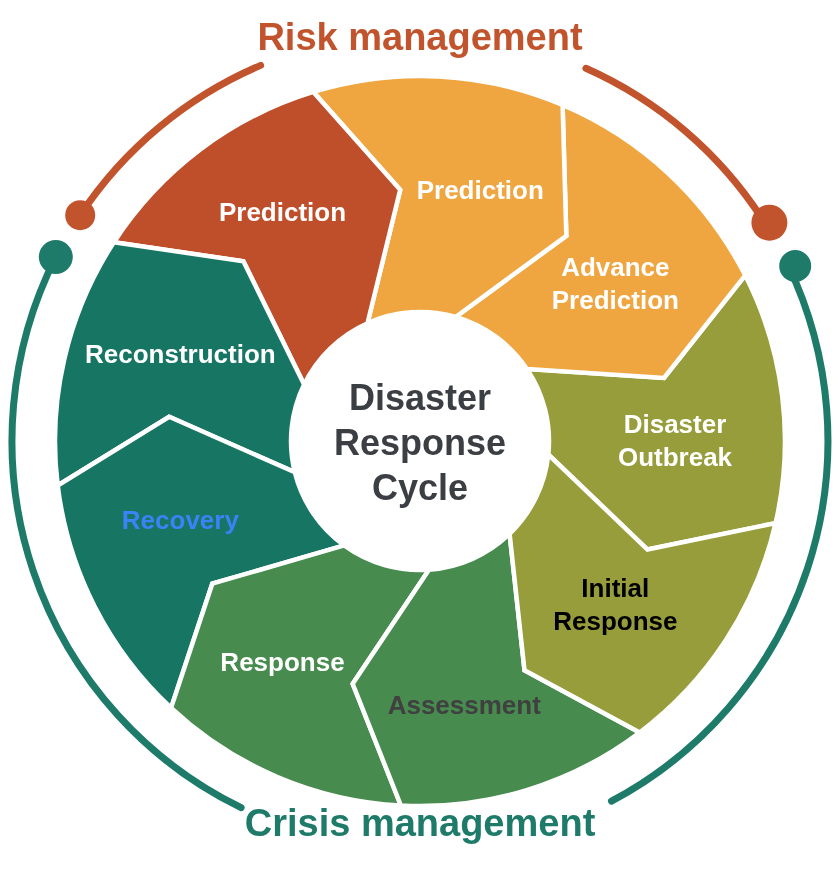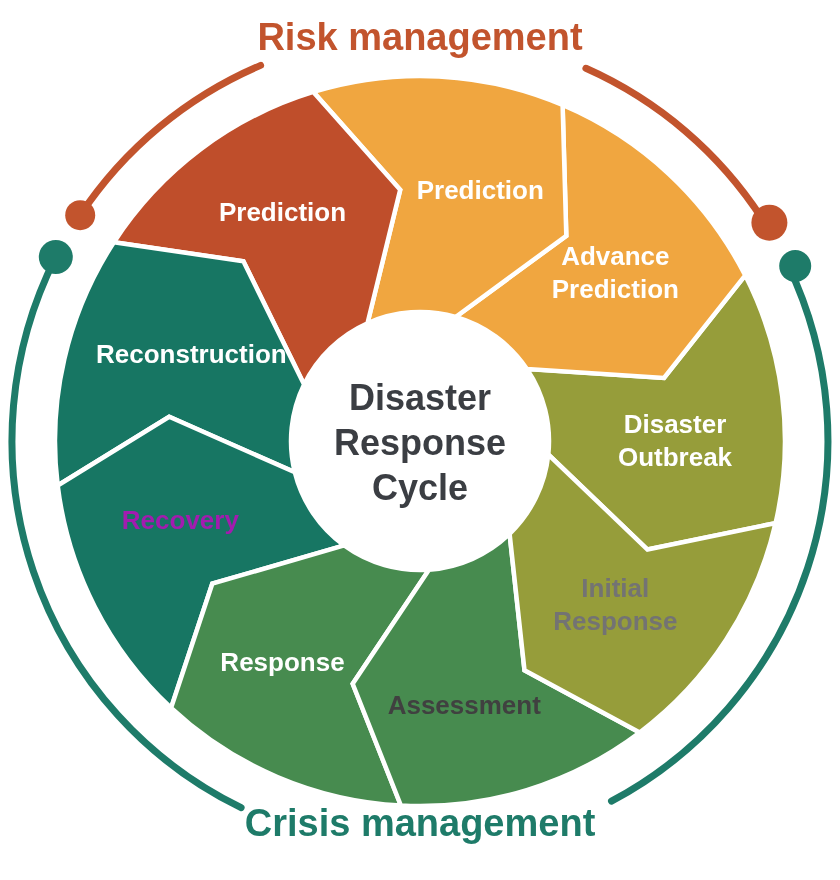--- a/index.html
+++ b/index.html
@@ -76,23 +76,23 @@
   <div id="risk-title" class="title" style="color: rgb(194, 84, 45);">Risk management</div>
 
   <div id="crisis-title" class="title" style="color: rgb(30, 123, 105);">Crisis management</div>
 
   <div class="center-label" style="color: rgb(59, 62, 67);">Disaster
 Response
 Cycle</div>
 
   <div class="seg-label" style="left: 675px; top: 441px; color: rgb(255, 255, 255);">Disaster
 Outbreak</div>
-  <div class="seg-label" style="left: 615.341px; top: 273px; color: rgb(255, 255, 255);">Advance
+  <div class="seg-label" style="left: 615.341px; top: 284px; color: rgb(255, 255, 255);">Advance
 Prediction</div>
   <div class="seg-label" style="left: 480.28px; top: 189.874px; color: rgb(255, 255, 255);">Prediction</div>
   <div class="seg-label" style="left: 282.5px; top: 212.164px; color: rgb(255, 255, 255);">Prediction</div>
-  <div class="seg-label" style="left: 180.378px; top: 353.785px; color: rgb(255, 255, 255); margin-left: 11px;">Reconstruction</div>
-  <div class="seg-label" style="left: 180.378px; top: 520.215px; color: #a21caf;">Recovery</div>
+  <div class="seg-label" style="left: 180.378px; top: 353.785px; color: rgb(255, 255, 255);">Reconstruction</div>
+  <div class="seg-label" style="left: 180.378px; top: 520.215px; color: #3b82f6;">Recovery</div>
   <div class="seg-label" style="left: 282.5px; top: 661.836px; color: rgb(255, 255, 255);">Response</div>
   <div class="seg-label" style="left: 464.28px; top: 705.126px; color: #404040;">Assessment</div>
-  <div class="seg-label" style="left: 615.341px; top: 604.911px; color: #737373;">Initial
+  <div class="seg-label" style="left: 615.341px; top: 604.911px; color: #000000;">Initial
 Response</div>
 </div>
 
 </body></html>

